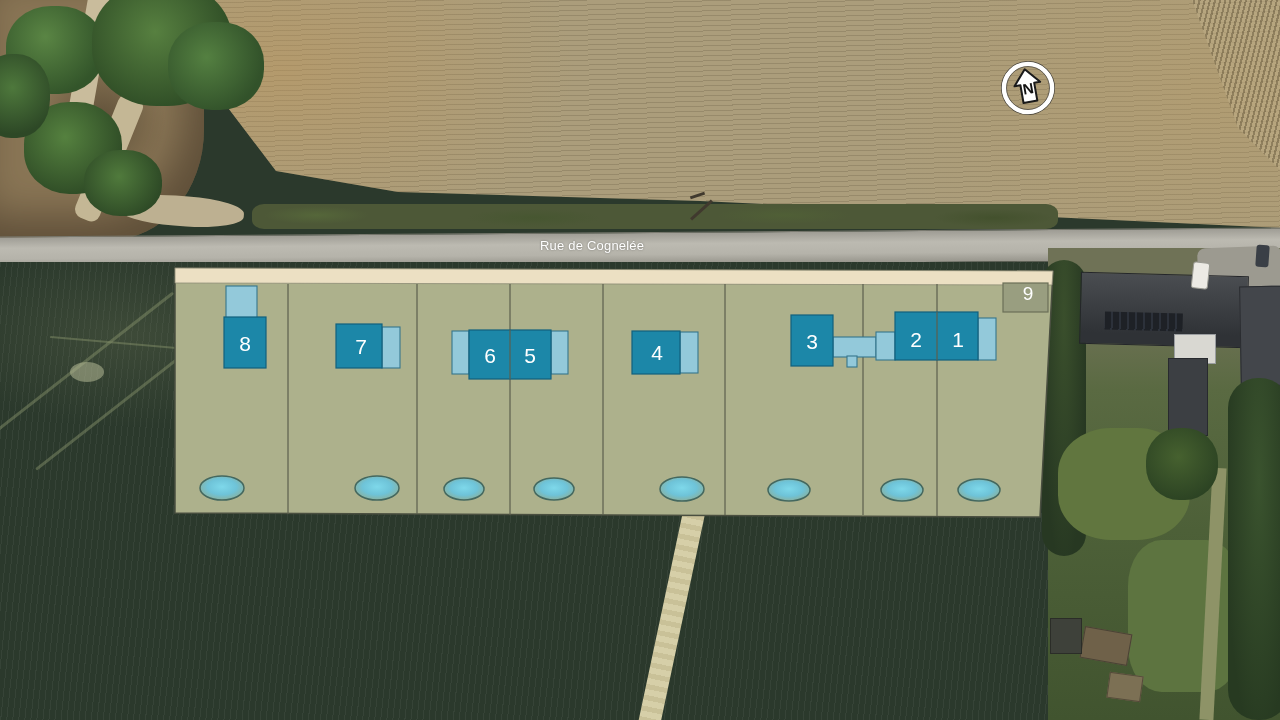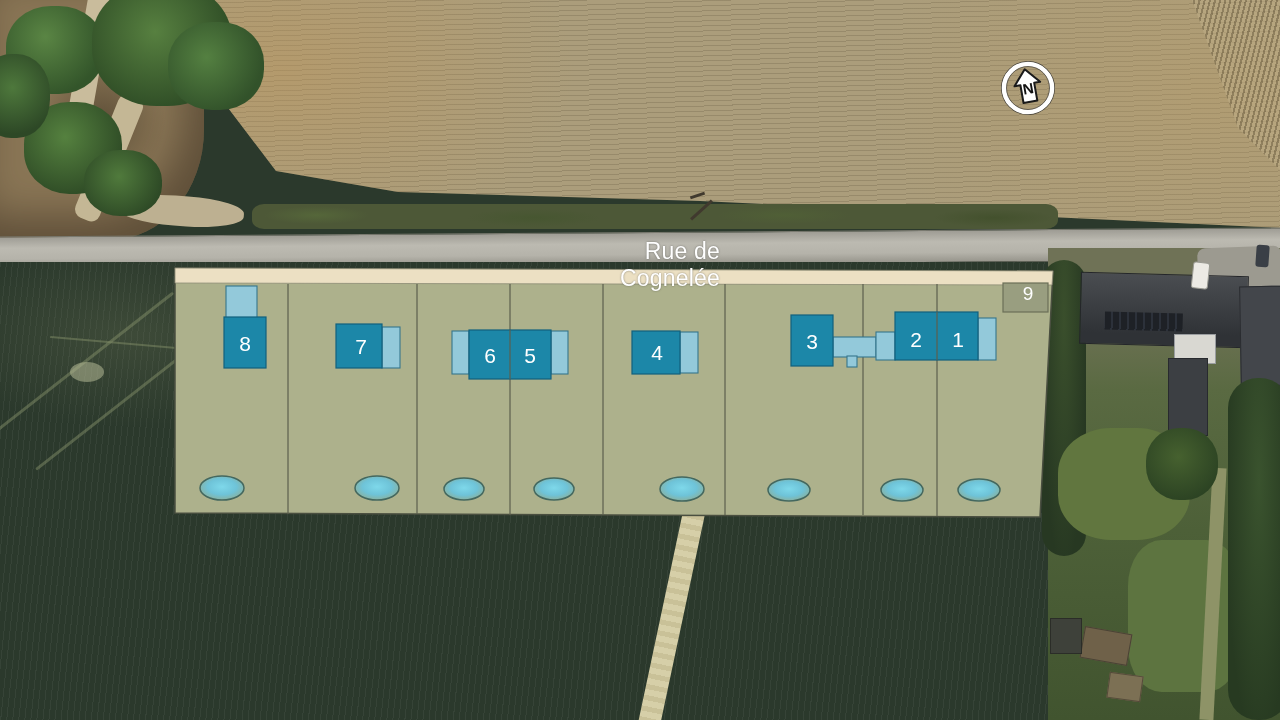--- a/index.html
+++ b/index.html
@@ -47,22 +47,22 @@
       radial-gradient(ellipse 90px 12px at 35% 55%, rgba(70,86,48,.9), transparent 75%),
       radial-gradient(ellipse 90px 12px at 66% 45%, rgba(80,96,54,.9), transparent 75%),
       radial-gradient(ellipse 80px 12px at 92% 55%, rgba(66,80,44,.9), transparent 75%),
       #4d5837;}
   .pole{left:700px;top:196px;width:3px;height:28px;background:#40392e;transform:rotate(48deg);}
   .pole-arm{left:690px;top:194px;width:15px;height:3px;background:#40392e;transform:rotate(-18deg);}
   
   .road{left:-6px;top:232px;width:1292px;height:31px;transform:rotate(-0.4deg);
     background:linear-gradient(180deg,#9e9c94,#bcbab1 35%,#b5b3aa 70%,#97958c);
     border-top:1px solid #7a7a70;border-bottom:1px solid #65655b;}
-  .street-label{left:540px;top:238px;width:180px;text-align:right;
-    color:#fff;font-size:23px;letter-spacing:.2px;text-shadow:0 0 2px rgba(60,60,55,.6);}
+  .street-label{left:540px;top:238px;width:180px;text-align:left;
+    color:#fff;font-size:13px;letter-spacing:.2px;text-shadow:0 0 2px rgba(60,60,55,.6);}
   .verge-left{left:0;top:263px;width:182px;height:15px;background:linear-gradient(180deg,#8d9370,#55613f);}
   
   .field-bottom{left:0;top:262px;width:1066px;height:458px;
     background:
       radial-gradient(ellipse 300px 140px at 12% 16%, rgba(110,120,88,.28), transparent 65%),
       repeating-linear-gradient(96deg, rgba(255,255,255,.05) 0 1px, rgba(0,0,0,0) 1px 6px),
       var(--field_dark,#2b392c);}
   .tramline{background:rgba(130,142,104,.5);height:3px;border-radius:2px;}
   .tl-a{left:-12px;top:436px;width:235px;transform:rotate(-38deg);transform-origin:left center;}
   .tl-b{left:36px;top:468px;width:255px;transform:rotate(-38deg);transform-origin:left center;}

